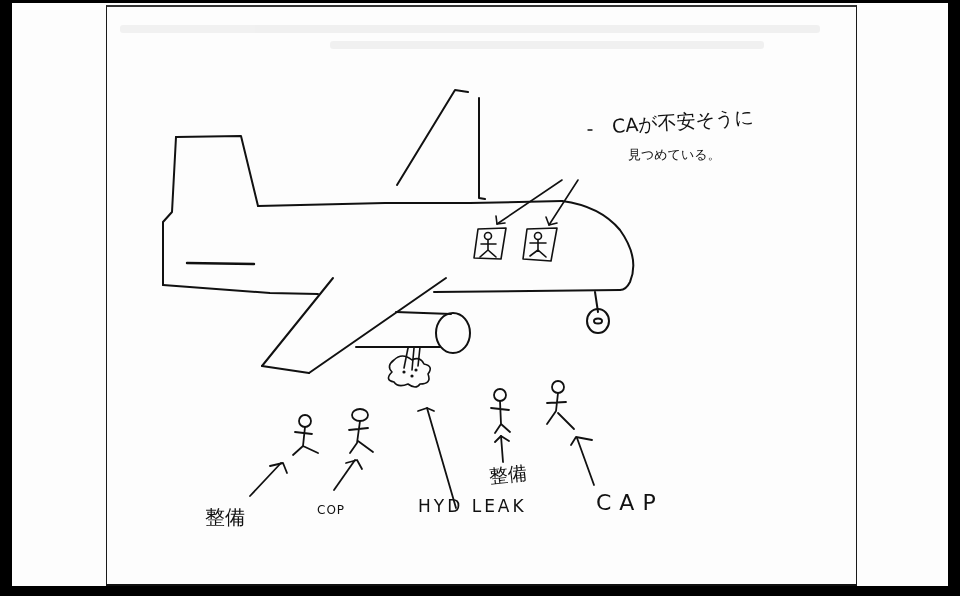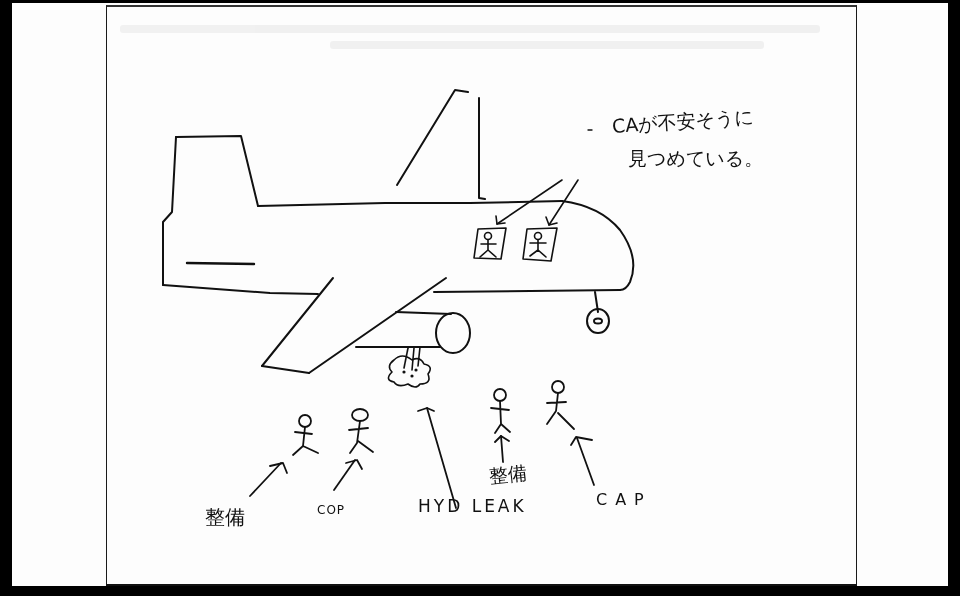--- a/index.html
+++ b/index.html
@@ -146,19 +146,19 @@
     <path d="M495,442 L501,436 L509,441"></path>
 
     <path d="M594,485 L577,438"></path>
     <path d="M571,445 L576,437 L592,440"></path>
   </g>
 
   <path d="M588,130 L592,130" stroke-width="1.4"></path>
 </svg>
 
 <div class="label" style="left:612px; top:114px; font-size:19px; transform:rotate(-4deg);">CAが不安そうに</div>
-<div class="label" style="left:628px; top:146px; font-size:19px;">見つめている。</div>
+<div class="label" style="left:628px; top:146px; font-size:13px;">見つめている。</div>
 
 <div class="label" style="left:205px; top:504px; font-size:20px;">整備</div>
 <div class="label" style="left:317px; top:503px; font-size:12px; letter-spacing:1px;">COP</div>
 <div class="label" style="left:418px; top:496px; font-size:17px; letter-spacing:3px;">HYD LEAK</div>
 <div class="label" style="left:489px; top:464px; font-size:19px; transform:rotate(-6deg);">整備</div>
-<div class="label" style="left:596px; top:490px; font-size:16px; letter-spacing:8px;">CAP</div>
+<div class="label" style="left:596px; top:490px; font-size:22px; letter-spacing:8px;">CAP</div>
 
 </body></html>

